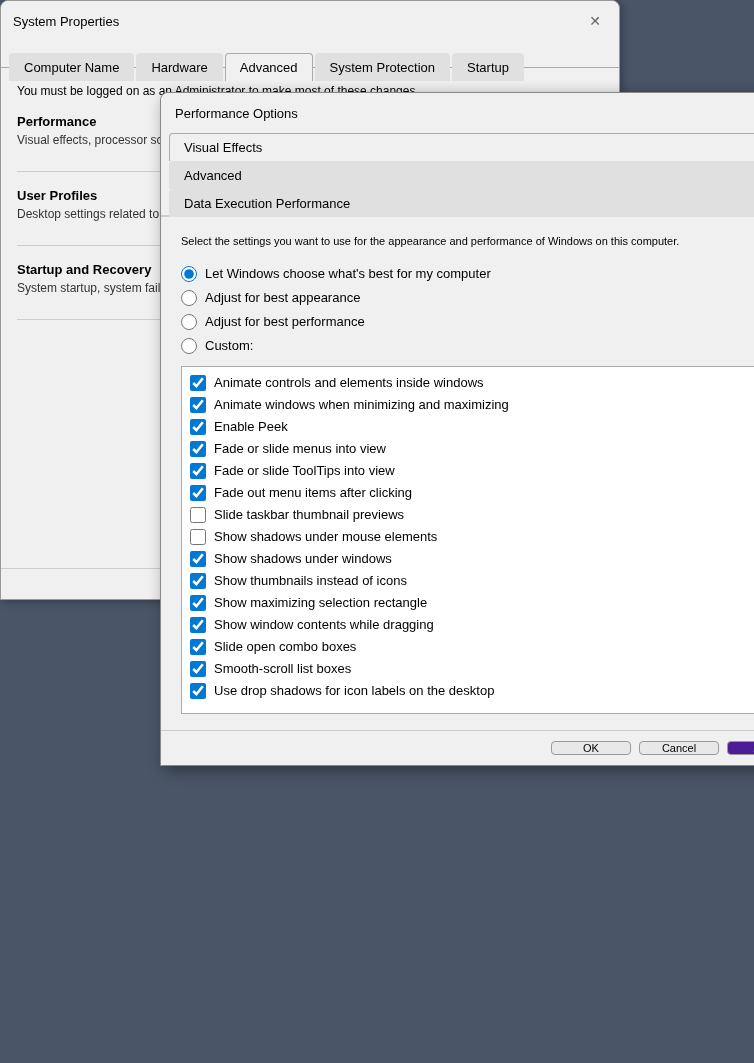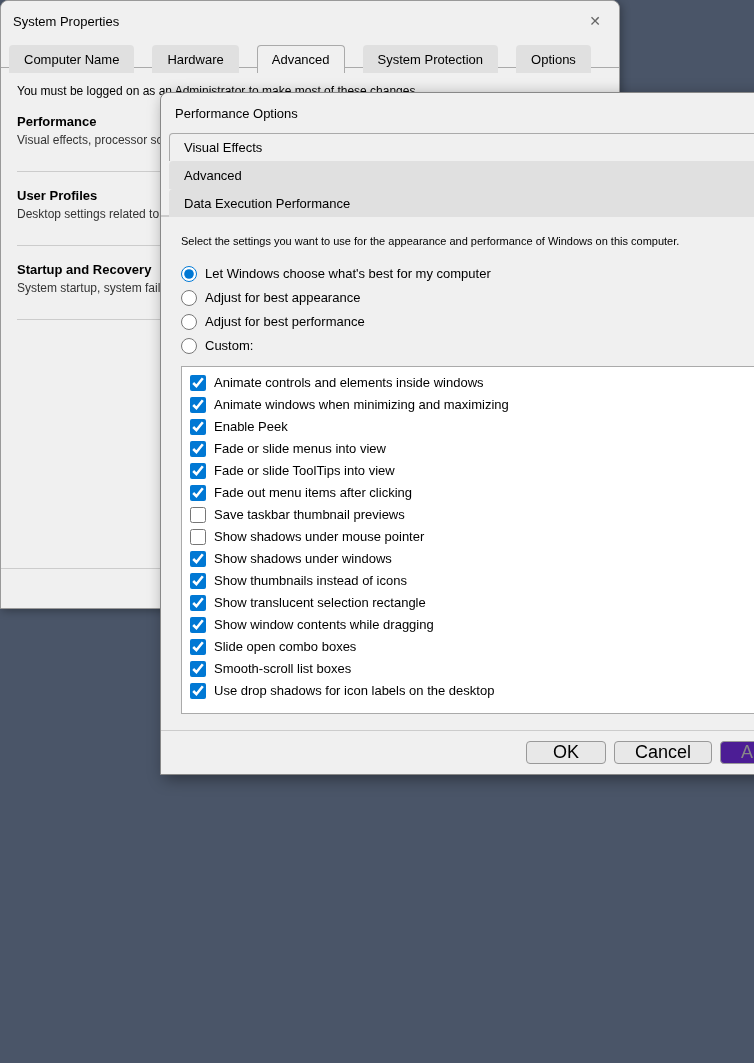--- a/index.html
+++ b/index.html
@@ -58,25 +58,25 @@
       padding: 0 8px;
       background: #f0f0f0;
     }
 
     .sys-tab {
       padding: 6px 14px;
       cursor: pointer;
       font-size: 13px;
       border: 1px solid transparent;
       border-bottom: none;
-      margin-right: 18px;
+      margin-right: 2px;
       background: #e0e0e0;
       border-radius: 4px 4px 0 0;
       position: relative;
-      top: 6px;
+      top: 14px;
     }
 
     .sys-tab.active {
       background: #f0f0f0;
       border-color: #aaa;
       border-bottom-color: #f0f0f0;
     }
 
     .sys-content {
       padding: 16px;
@@ -253,21 +253,21 @@
       background: #f0f0f0;
       border-top: 1px solid #ccc;
     }
 
     .btn {
       padding: 0 20px;
       border: 1px solid #999;
       border-radius: 4px;
       background: #e8e8e8;
       cursor: pointer;
-      font-size: 18px;
+      font-size: 11px;
       min-width: 80px;
     }
     .btn.apply { color: #888; cursor: default; background: #4c1d95; }
 
     .sys-bottom-bar {
       display: flex;
       justify-content: flex-end;
       padding: 8px 16px;
       gap: 8px;
       background: #f0f0f0;
@@ -280,21 +280,21 @@
 <div class="system-props-window">
   <div class="sys-title-bar">
     <span class="sys-title-text">System Properties</span>
     <button class="sys-close-btn">✕</button>
   </div>
   <div class="sys-tabs">
     <div class="sys-tab">Computer Name</div>
     <div class="sys-tab">Hardware</div>
     <div class="sys-tab active">Advanced</div>
     <div class="sys-tab">System Protection</div>
-    <div class="sys-tab">Options</div>
+    <div class="sys-tab">Startup</div>
   </div>
   <div class="sys-content">
     <p style="font-size:12px; margin-bottom:16px;">You must be logged on as an Administrator to make most of these changes.</p>
 
     <div class="sys-section">
       <div class="sys-section-row">
         <div>
           <div class="sys-section-title">Performance</div>
           <div class="sys-section-desc">Visual effects, processor scheduling, memory usage, and virtual memory</div>
         </div>
@@ -382,37 +382,37 @@
         <label class="checkbox-item">
           <input type="checkbox" checked="" style="">
           <span class="checkbox-label">Fade or slide ToolTips into view</span>
         </label>
         <label class="checkbox-item">
           <input type="checkbox" checked="" style="">
           <span class="checkbox-label">Fade out menu items after clicking</span>
         </label>
         <label class="checkbox-item">
           <input type="checkbox" style="">
-          <span class="checkbox-label">Save taskbar thumbnail previews</span>
+          <span class="checkbox-label">Slide taskbar thumbnail previews</span>
         </label>
         <label class="checkbox-item">
           <input type="checkbox" style="">
-          <span class="checkbox-label">Show shadows under mouse pointer</span>
+          <span class="checkbox-label">Show shadows under mouse elements</span>
         </label>
         <label class="checkbox-item">
           <input type="checkbox" checked="" style="">
           <span class="checkbox-label">Show shadows under windows</span>
         </label>
         <label class="checkbox-item">
           <input type="checkbox" checked="" style="">
           <span class="checkbox-label">Show thumbnails instead of icons</span>
         </label>
         <label class="checkbox-item">
           <input type="checkbox" checked="" style="">
-          <span class="checkbox-label">Show translucent selection rectangle</span>
+          <span class="checkbox-label">Show maximizing selection rectangle</span>
         </label>
         <label class="checkbox-item">
           <input type="checkbox" checked="" style="">
           <span class="checkbox-label">Show window contents while dragging</span>
         </label>
         <label class="checkbox-item">
           <input type="checkbox" checked="" style="">
           <span class="checkbox-label">Slide open combo boxes</span>
         </label>
         <label class="checkbox-item">

